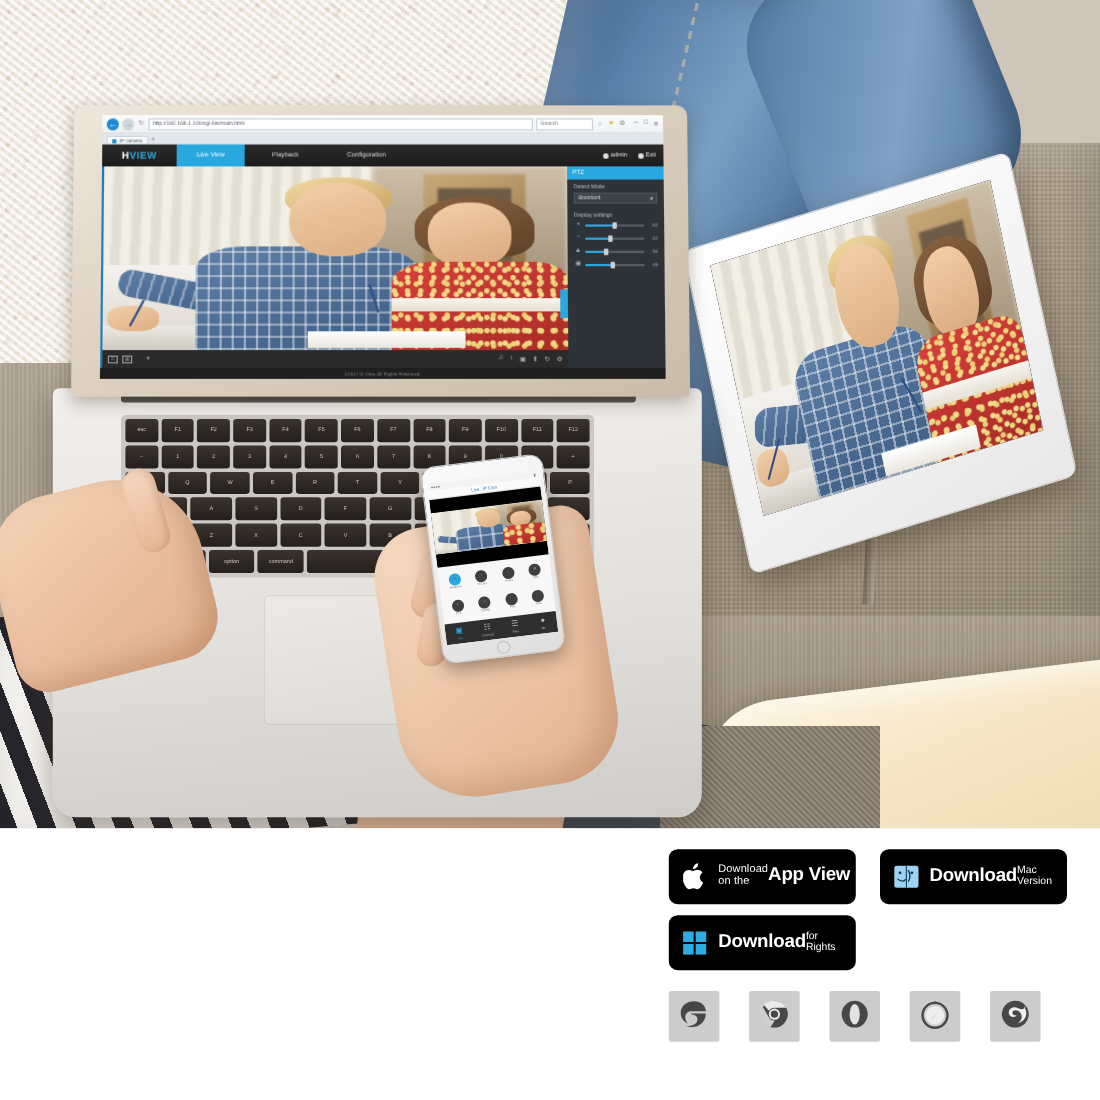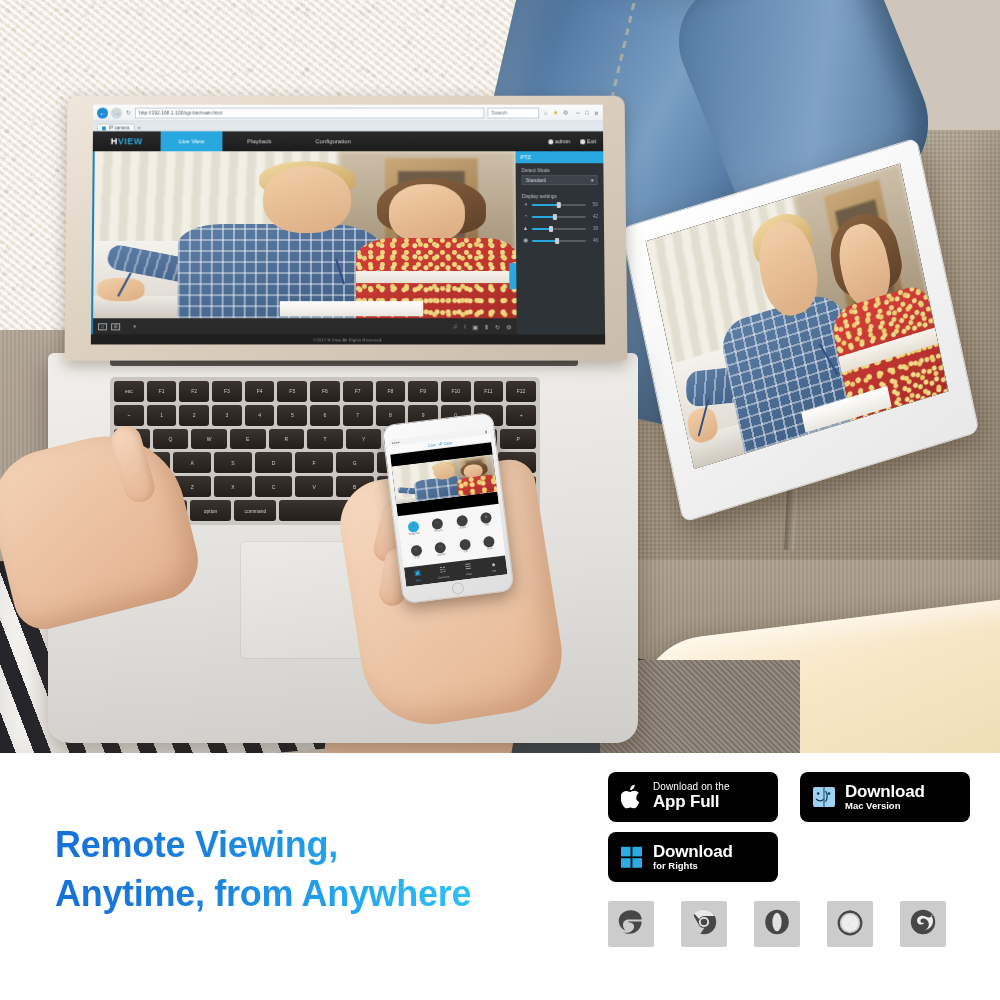--- a/index.html
+++ b/index.html
@@ -393,24 +393,24 @@
   .badges{
     position:absolute;left:608px;top:19px;width:362px;
     display:grid;grid-template-columns:1fr 1fr;gap:10px 22px;
   }
   .badge{
     height:50px;background:#000;border-radius:8px;
     display:flex;align-items:center;gap:8px;padding:0 11px;color:#fff;
     overflow:hidden;
   }
   .badge .bi{width:26px;flex:none;display:flex;align-items:center;justify-content:center;}
-  .badge .bt{display:flex;flex-direction:column;line-height:1.08;min-width:0;}
+  .badge .bt{display:flex;flex-direction:row;line-height:1.08;min-width:0;}
   .badge .bt .small{font-size:10px;font-weight:normal;letter-spacing:.1px;}
   .badge .bt .big{font-size:17px;font-weight:bold;letter-spacing:-.2px;white-space:nowrap;}
-  .badge .bt .small2{font-size:9.5px;font-weight:bold;letter-spacing:0;}
+  .badge .bt .small2{font-size:9.5px;font-weight:normal;letter-spacing:0;}
   .browsers{
     position:absolute;left:608px;top:148px;display:flex;gap:27px;
   }
   .bsq{
     width:46px;height:46px;background:#cccccc;border-radius:2px;
     display:flex;align-items:center;justify-content:center;
   }
 </style>
 </head>
 <body>
@@ -786,34 +786,32 @@
           </div>
         </div>
     </div>
     <div class="ph-home"></div>
   </div>
 
 </div>
 
 <div id="bottom">
 
-  <div class="headline"><span>Remote Viewing,</span>
-<span>Anytime, from Anywhere</span></div>
 
   <div class="badges">
 
     <a class="badge">
       <span class="bi">
         <svg width="22" height="26" viewBox="0 0 22 26">
             <path fill="#fff" d="M15.3 13.6c0-3 2.4-4.4 2.5-4.5-1.4-2-3.5-2.3-4.3-2.3-1.8-.2-3.5 1.1-4.4 1.1-.9 0-2.3-1.1-3.8-1-2 .03-3.8 1.1-4.8 2.9-2 3.5-.5 8.8 1.5 11.6 1 1.4 2.1 3 3.6 2.9 1.4-.06 2-.9 3.8-.9 1.7 0 2.2.9 3.7.9 1.6 0 2.6-1.4 3.5-2.8 1.1-1.6 1.6-3.2 1.6-3.3-.03-.01-3-1.2-3-4.6zM12.5 4.5c.8-1 1.3-2.3 1.2-3.7-1.2.05-2.6.8-3.4 1.8-.7.9-1.4 2.2-1.2 3.5 1.3.1 2.6-.7 3.4-1.6z"></path>
           </svg>
       </span>
       <span class="bt">
         <span class="small">Download on the</span>
-        <span class="big">App Full</span>
+        <span class="big">App View</span>
       </span>
     </a>
 
 
     <a class="badge">
       <span class="bi">
         <svg width="24" height="24" viewBox="0 0 24 24">
           <rect x="1" y="2" width="22" height="20" rx="2" fill="#9ed2f2"></rect>
           <path d="M12 2v20" stroke="#1b4d73" stroke-width="1.1"></path>
           <circle cx="6.2" cy="8.5" r="1.3" fill="#14364f"></circle>

